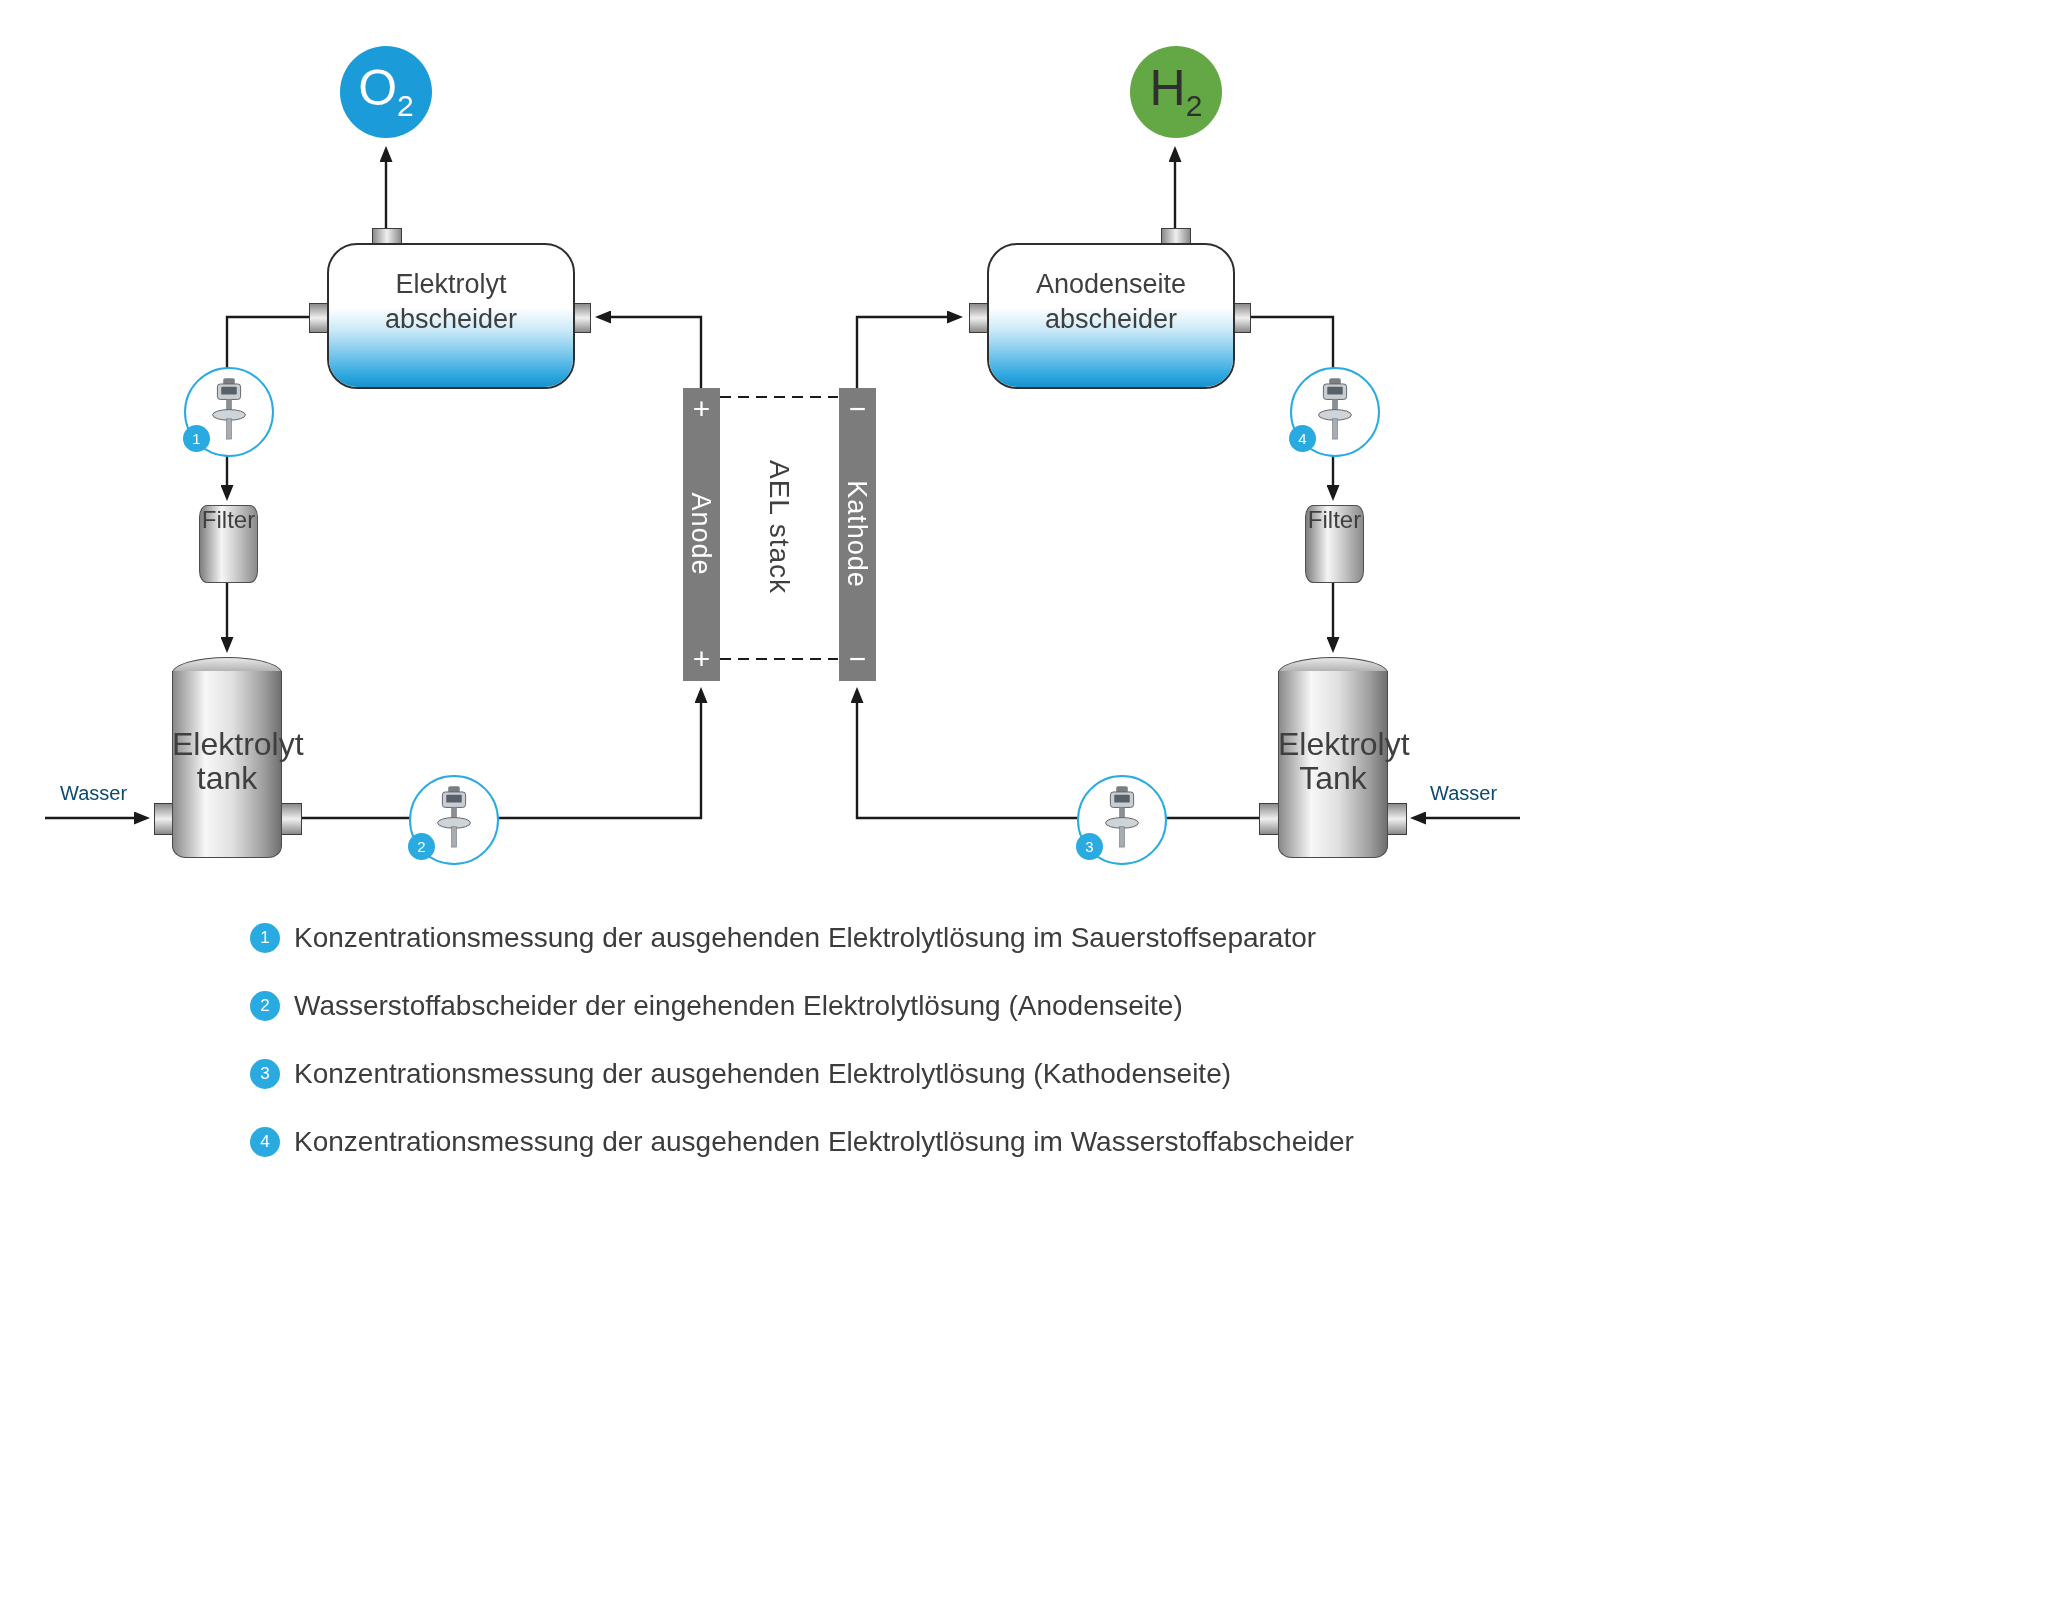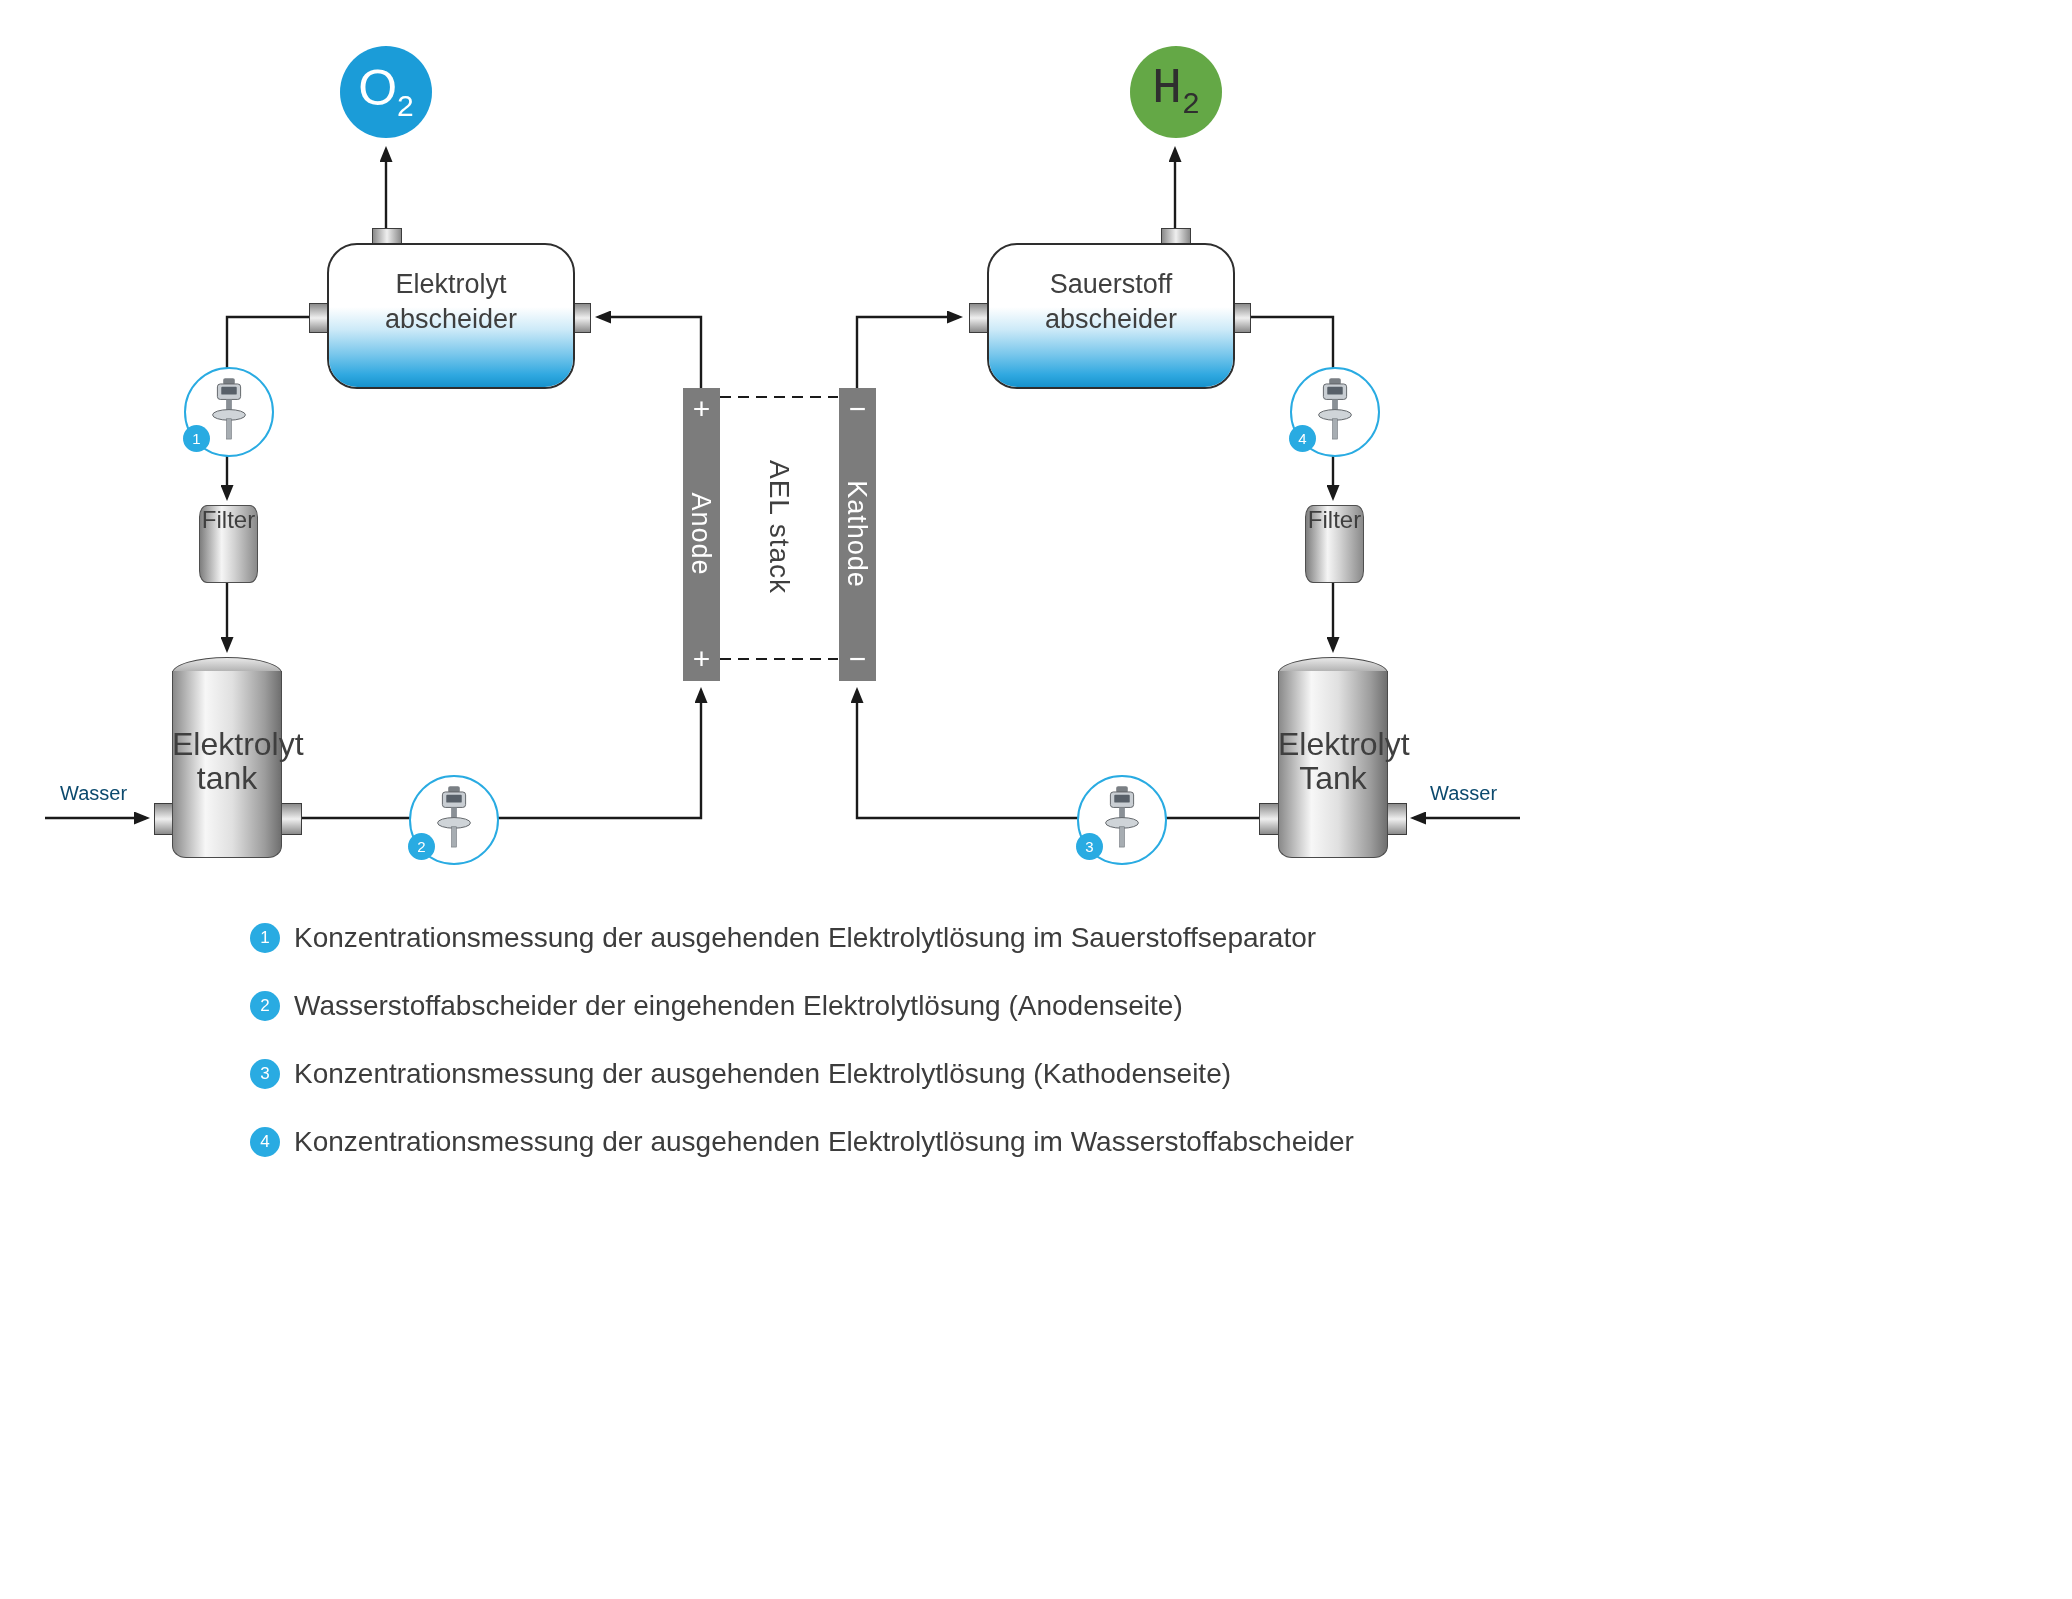--- a/index.html
+++ b/index.html
@@ -94,42 +94,42 @@
     <path class="pipe" d="M1333 581 V649" marker-end="url(#arrow)"></path>
     <path class="pipe" d="M1520 818 H1414" marker-end="url(#arrow)"></path>
     <path class="pipe" d="M1260 818 H857 V691" marker-end="url(#arrow)"></path>
     <path class="dash" d="M720 397 H838"></path>
     <path class="dash" d="M720 659 H838"></path>
   </svg>
 
   <div class="abs gas gas-o2" style="left:340px; top:46px;">
     <span class="sym"><span>O</span><sub>2</sub></span>
   </div>
-  <div class="abs gas gas-h2" style="left:1130px; top:46px;font-family:Liberation Mono, monospace;">
+  <div class="abs gas gas-h2" style="left:1130px; top:46px;">
     <span class="sym"><span>H</span><sub>2</sub></span>
   </div>
 
   <div class="abs nozzle-v" style="left:372px; top:228px; width:28px; height:17px;"></div>
   <div class="abs nozzle-h" style="left:309px; top:303px; width:18px; height:28px;"></div>
   <div class="abs nozzle-h" style="left:571px; top:303px; width:18px; height:28px;"></div>
   <div class="abs vessel" style="left:327px; top:243px;">
     <div class="liquid"></div>
     <div class="vlabelbox">
       <div class="vline">Elektrolyt</div>
       <div class="vline">abscheider</div>
     </div>
   </div>
 
   <div class="abs nozzle-v" style="left:1161px; top:228px; width:28px; height:17px;"></div>
   <div class="abs nozzle-h" style="left:969px; top:303px; width:18px; height:28px;"></div>
   <div class="abs nozzle-h" style="left:1231px; top:303px; width:18px; height:28px;"></div>
   <div class="abs vessel" style="left:987px; top:243px;">
     <div class="liquid"></div>
     <div class="vlabelbox">
-      <div class="vline">Sauerstoff</div>
+      <div class="vline">Anodenseite</div>
       <div class="vline">abscheider</div>
     </div>
   </div>
 
   <div class="abs bar" style="left:683px; top:388px;"></div>
   <div class="abs bar" style="left:839px; top:388px;"></div>
   <div class="abs bar-sign" style="left:683px; top:392px;">+</div>
   <div class="abs bar-sign" style="left:683px; top:642px;">+</div>
   <div class="abs bar-sign" style="left:839px; top:392px;">−</div>
   <div class="abs bar-sign" style="left:839px; top:642px;">−</div>

